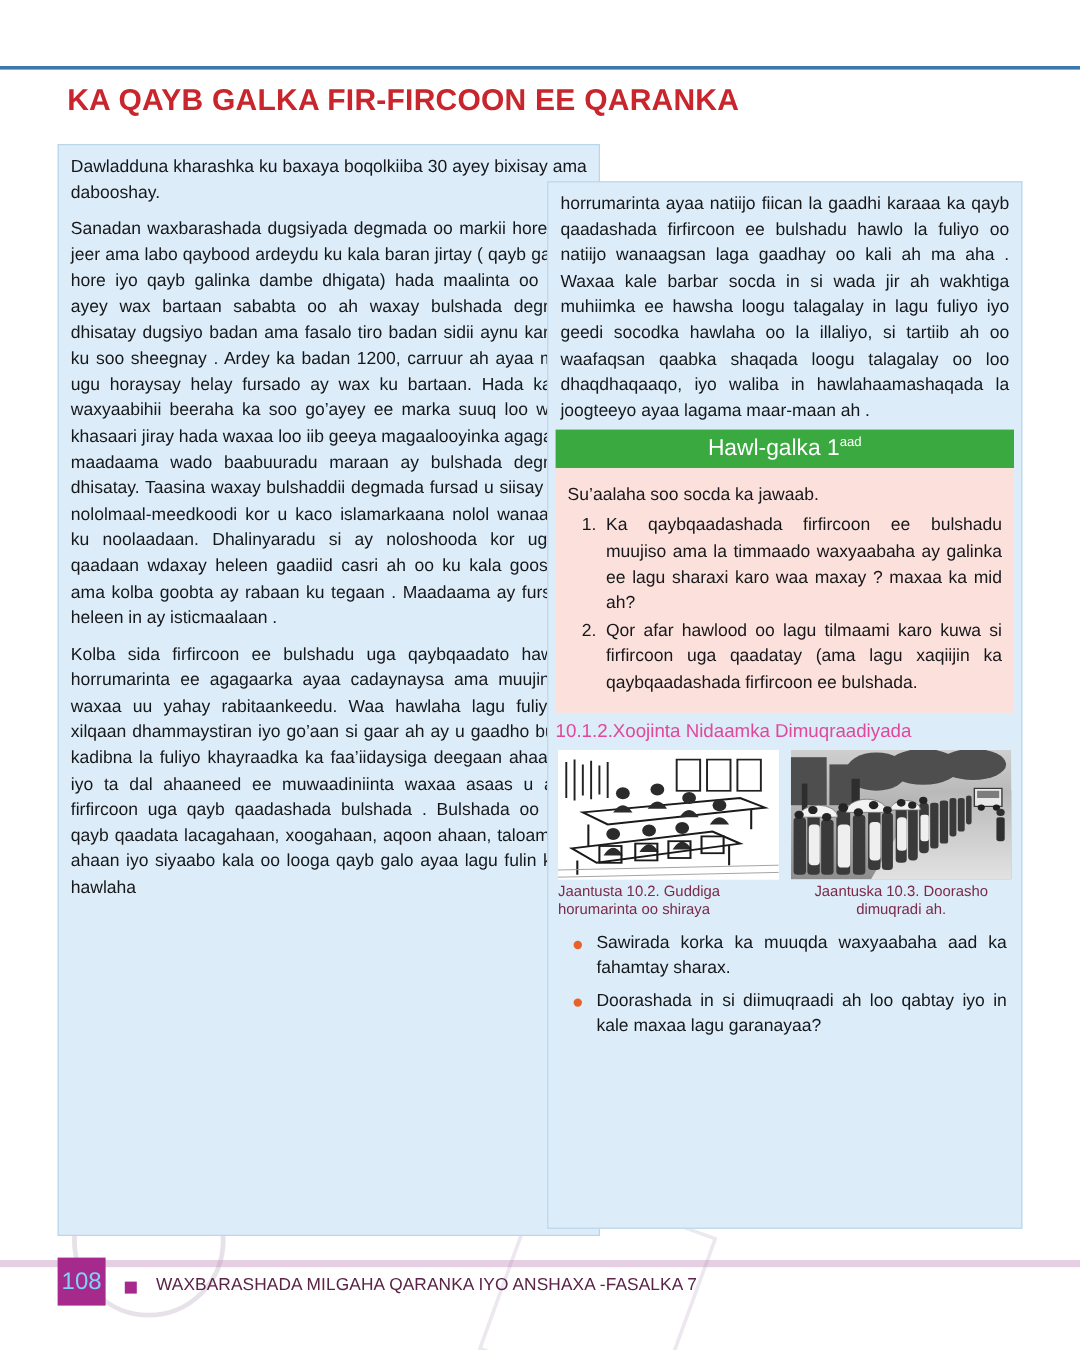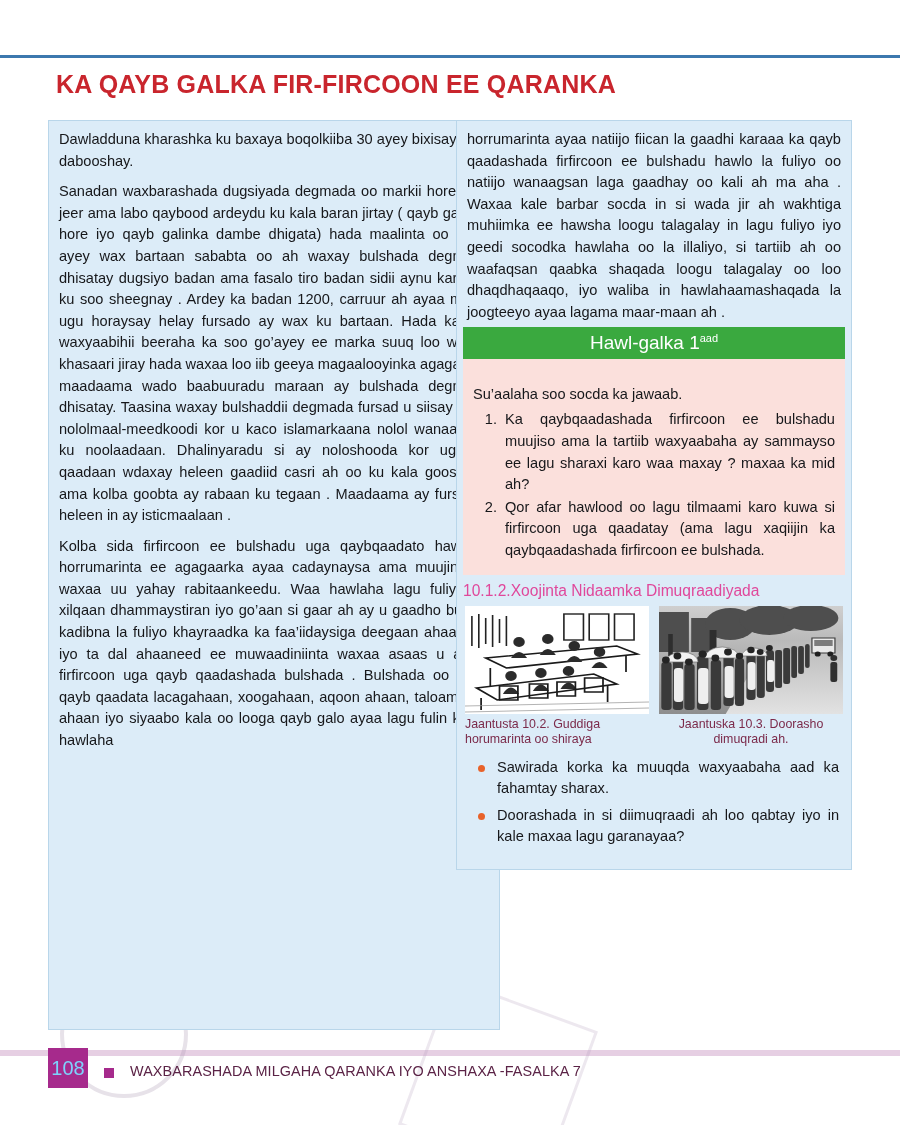--- a/index.html
+++ b/index.html
@@ -98,23 +98,24 @@
     z-index: 6;
   }
   .col-left {
     left: 48px;
     width: 452px;
     height: 910px;
   }
   .col-right {
     left: 456px;
     width: 396px;
-    height: 750px;
+    height: 873px;
     padding: 0;
     background: #dcecf8;
+    margin-top: 31px;
   }
 
   
   p.body {
     margin: 0 0 9px 0;
     font-size: 14.6px;
     line-height: 21.6px;
     color: #16171a;
     text-align: justify;
     text-justify: inter-word;
@@ -137,21 +138,21 @@
   .activity-banner sup {
     font-size: 11px;
     vertical-align: super;
     line-height: 0;
   }
 
   
   .activity-box {
     margin: 0 6px 0 6px;
     background: #fbe0dc;
-    padding: 25px 10px 12px 10px;
+    padding: 13px 10px 12px 10px;
     box-sizing: border-box;
   }
   .activity-intro {
     font-size: 14.6px;
     line-height: 21px;
     color: #16171a;
     margin: 0 0 4px 0;
   }
   ol.q-list {
     margin: 0;
@@ -307,21 +308,21 @@
     <p class="body">horrumarinta ayaa natiijo fiican la gaadhi karaaa ka qayb qaadashada firfircoon ee bulshadu hawlo la fuliyo oo natiijo wanaagsan laga gaadhay oo kali ah ma aha . Waxaa kale barbar socda in si wada jir ah wakhtiga muhiimka ee hawsha loogu talagalay in lagu fuliyo iyo geedi socodka hawlaha oo la illaliyo, si tartiib ah oo waafaqsan qaabka shaqada loogu talagalay oo loo dhaqdhaqaaqo, iyo waliba in hawlahaamashaqada la joogteeyo ayaa lagama maar-maan ah .</p>
   </div>
 
   <div class="activity-banner">
     <span>Hawl-galka 1</span><sup>aad</sup>
   </div>
 
   <div class="activity-box">
     <div class="activity-intro">Su’aalaha soo socda ka jawaab.</div>
     <ol class="q-list">
-      <li>Ka qaybqaadashada firfircoon ee bulshadu muujiso ama la tartiib waxyaabaha ay sammayso ee lagu sharaxi karo waa maxay ? maxaa ka mid ah?</li>
+      <li>Ka qaybqaadashada firfircoon ee bulshadu muujiso ama la timmaado waxyaabaha ay galinka ee lagu sharaxi karo waa maxay ? maxaa ka mid ah?</li>
       <li>Qor afar hawlood oo lagu tilmaami karo kuwa si firfircoon uga qaadatay (ama lagu xaqiijin ka qaybqaadashada firfircoon ee bulshada.</li>
     </ol>
   </div>
 
   <div class="section-heading">
     <span class="section-num">10.1.2.</span>
     <span>Xoojinta Nidaamka Dimuqraadiyada</span>
   </div>
 
   <div class="figure-row">

